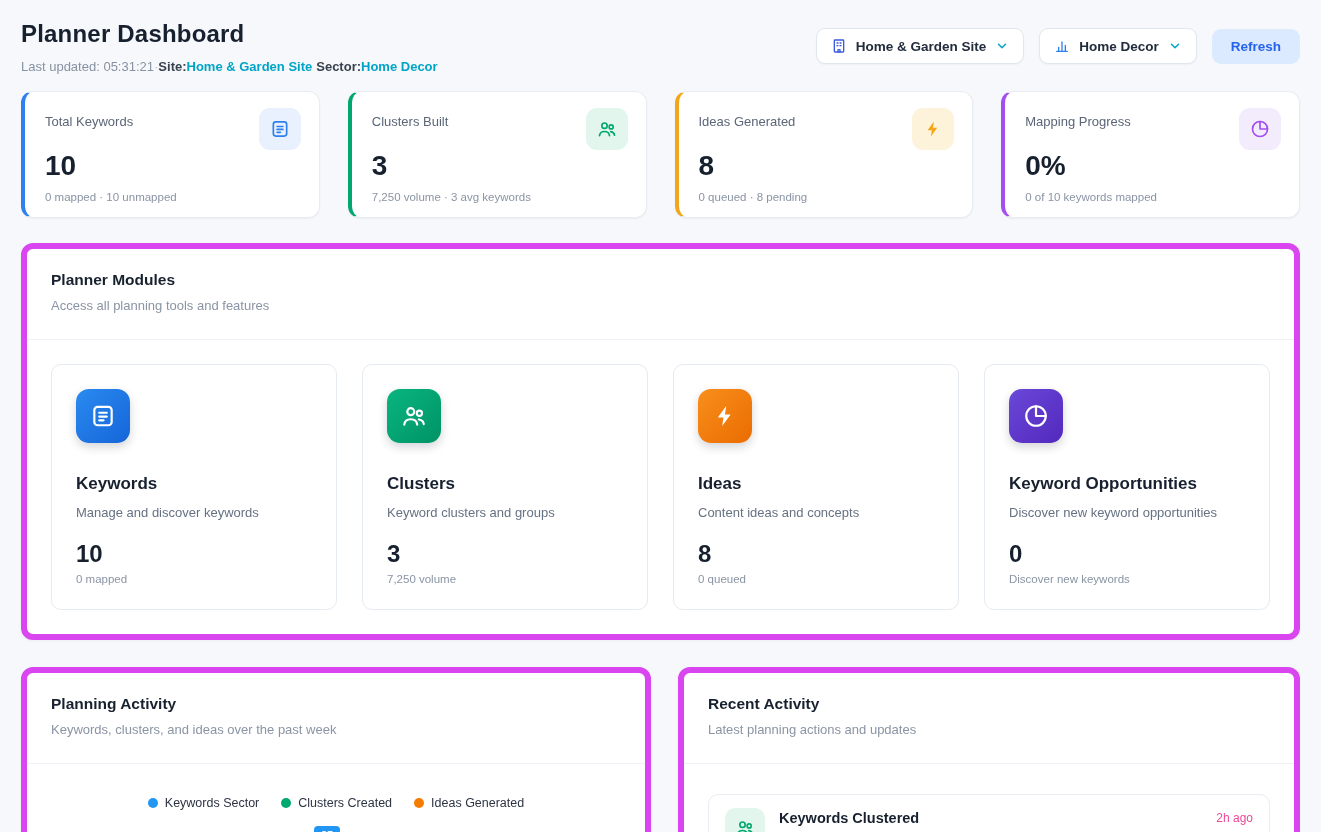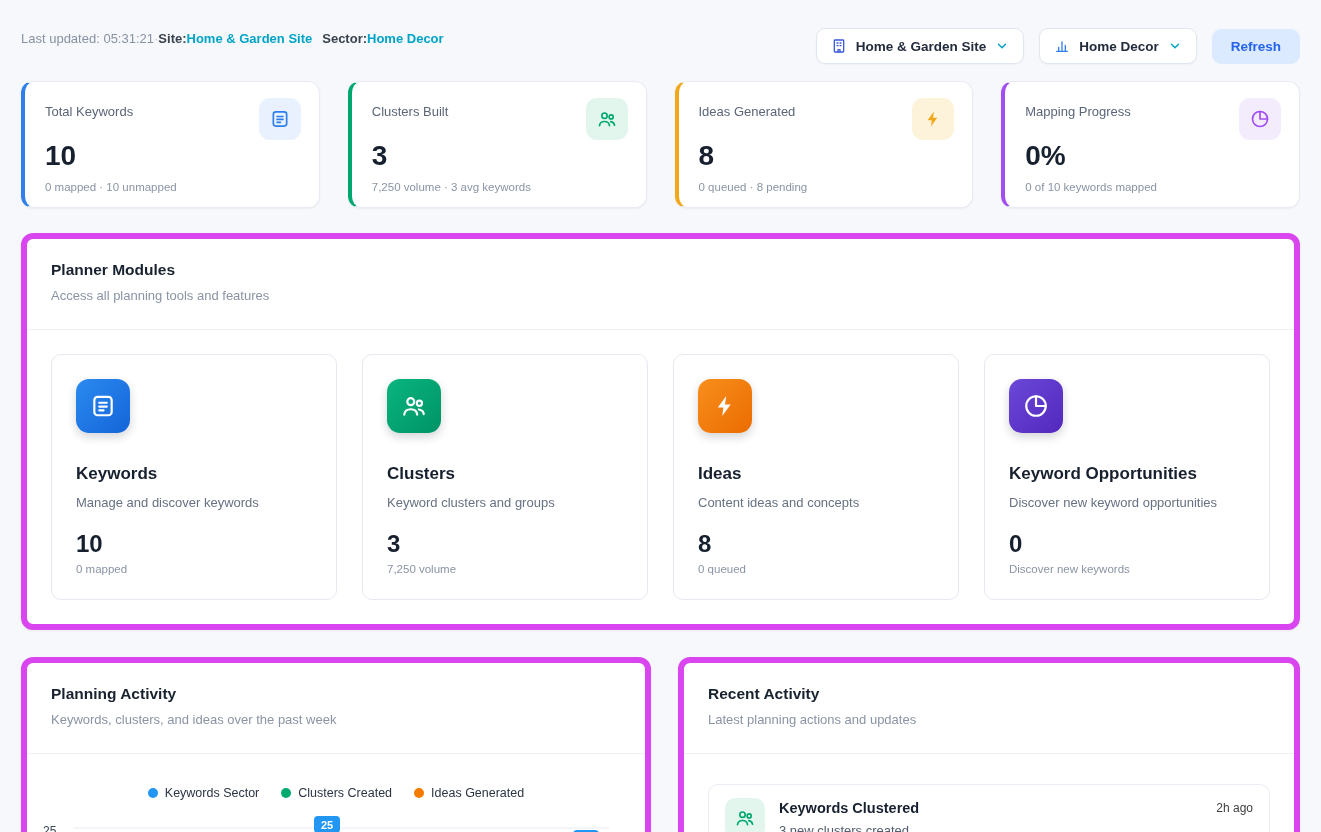--- a/index.html
+++ b/index.html
@@ -71,37 +71,38 @@
   .ytick { position:absolute; left:16px; top:8px; font-size:12px; color:#3a4352; }
 
   
   .activity-list { padding:30px 24px 24px 24px; }
   .activity-item { display:flex; align-items:flex-start; gap:14px; border:1px solid #e9edf3;
     border-radius:10px; padding:13px 16px; background:#fff; }
   .activity-chip { width:40px; height:40px; border-radius:10px; background:#e2f6ee; color:#00a870;
     display:flex; align-items:center; justify-content:center; flex:none; }
   .activity-title { font-size:14.5px; font-weight:800; color:#17202e; padding-top:2px; }
   .activity-desc { font-size:13px; color:#515c6e; margin-top:7px; }
-  .activity-time { margin-left:auto; font-size:12px; color:#404040; padding-top:3px; }
+  .activity-time { margin-left:auto; font-size:12px; color:#ec4899; padding-top:3px; }
 
   svg { display:block; }
 </style>
 </head>
 <body>
 
 <div class="page">
 
   <div class="header">
     <div>
+      <div class="h-title">Planner Dashboard</div>
       <div class="h-meta">
         <span>Last updated: 05:31:21</span>
         <span class="meta-sep">·</span>
         <span class="meta-label">Site:</span>
         <span class="meta-link">Home &amp; Garden Site</span>
-        <span class="meta-label" style="margin-left:10px;text-align:center;">Sector:</span>
+        <span class="meta-label" style="margin-left:4px;text-align:center;">Sector:</span>
         <span class="meta-link">Home Decor</span>
       </div>
     </div>
     <div class="controls">
       <button class="select-btn">
         <span>
           <svg width="16" height="16" viewBox="0 0 24 24" fill="none" stroke="#3b5bdb" stroke-width="2" stroke-linecap="round" stroke-linejoin="round">
             <rect x="5" y="3" width="14" height="18" rx="1"></rect>
             <path d="M9 7.5h1.5M13.5 7.5H15M9 11.5h1.5M13.5 11.5H15M10.5 21v-3.5h3V21"></path>
           </svg>

